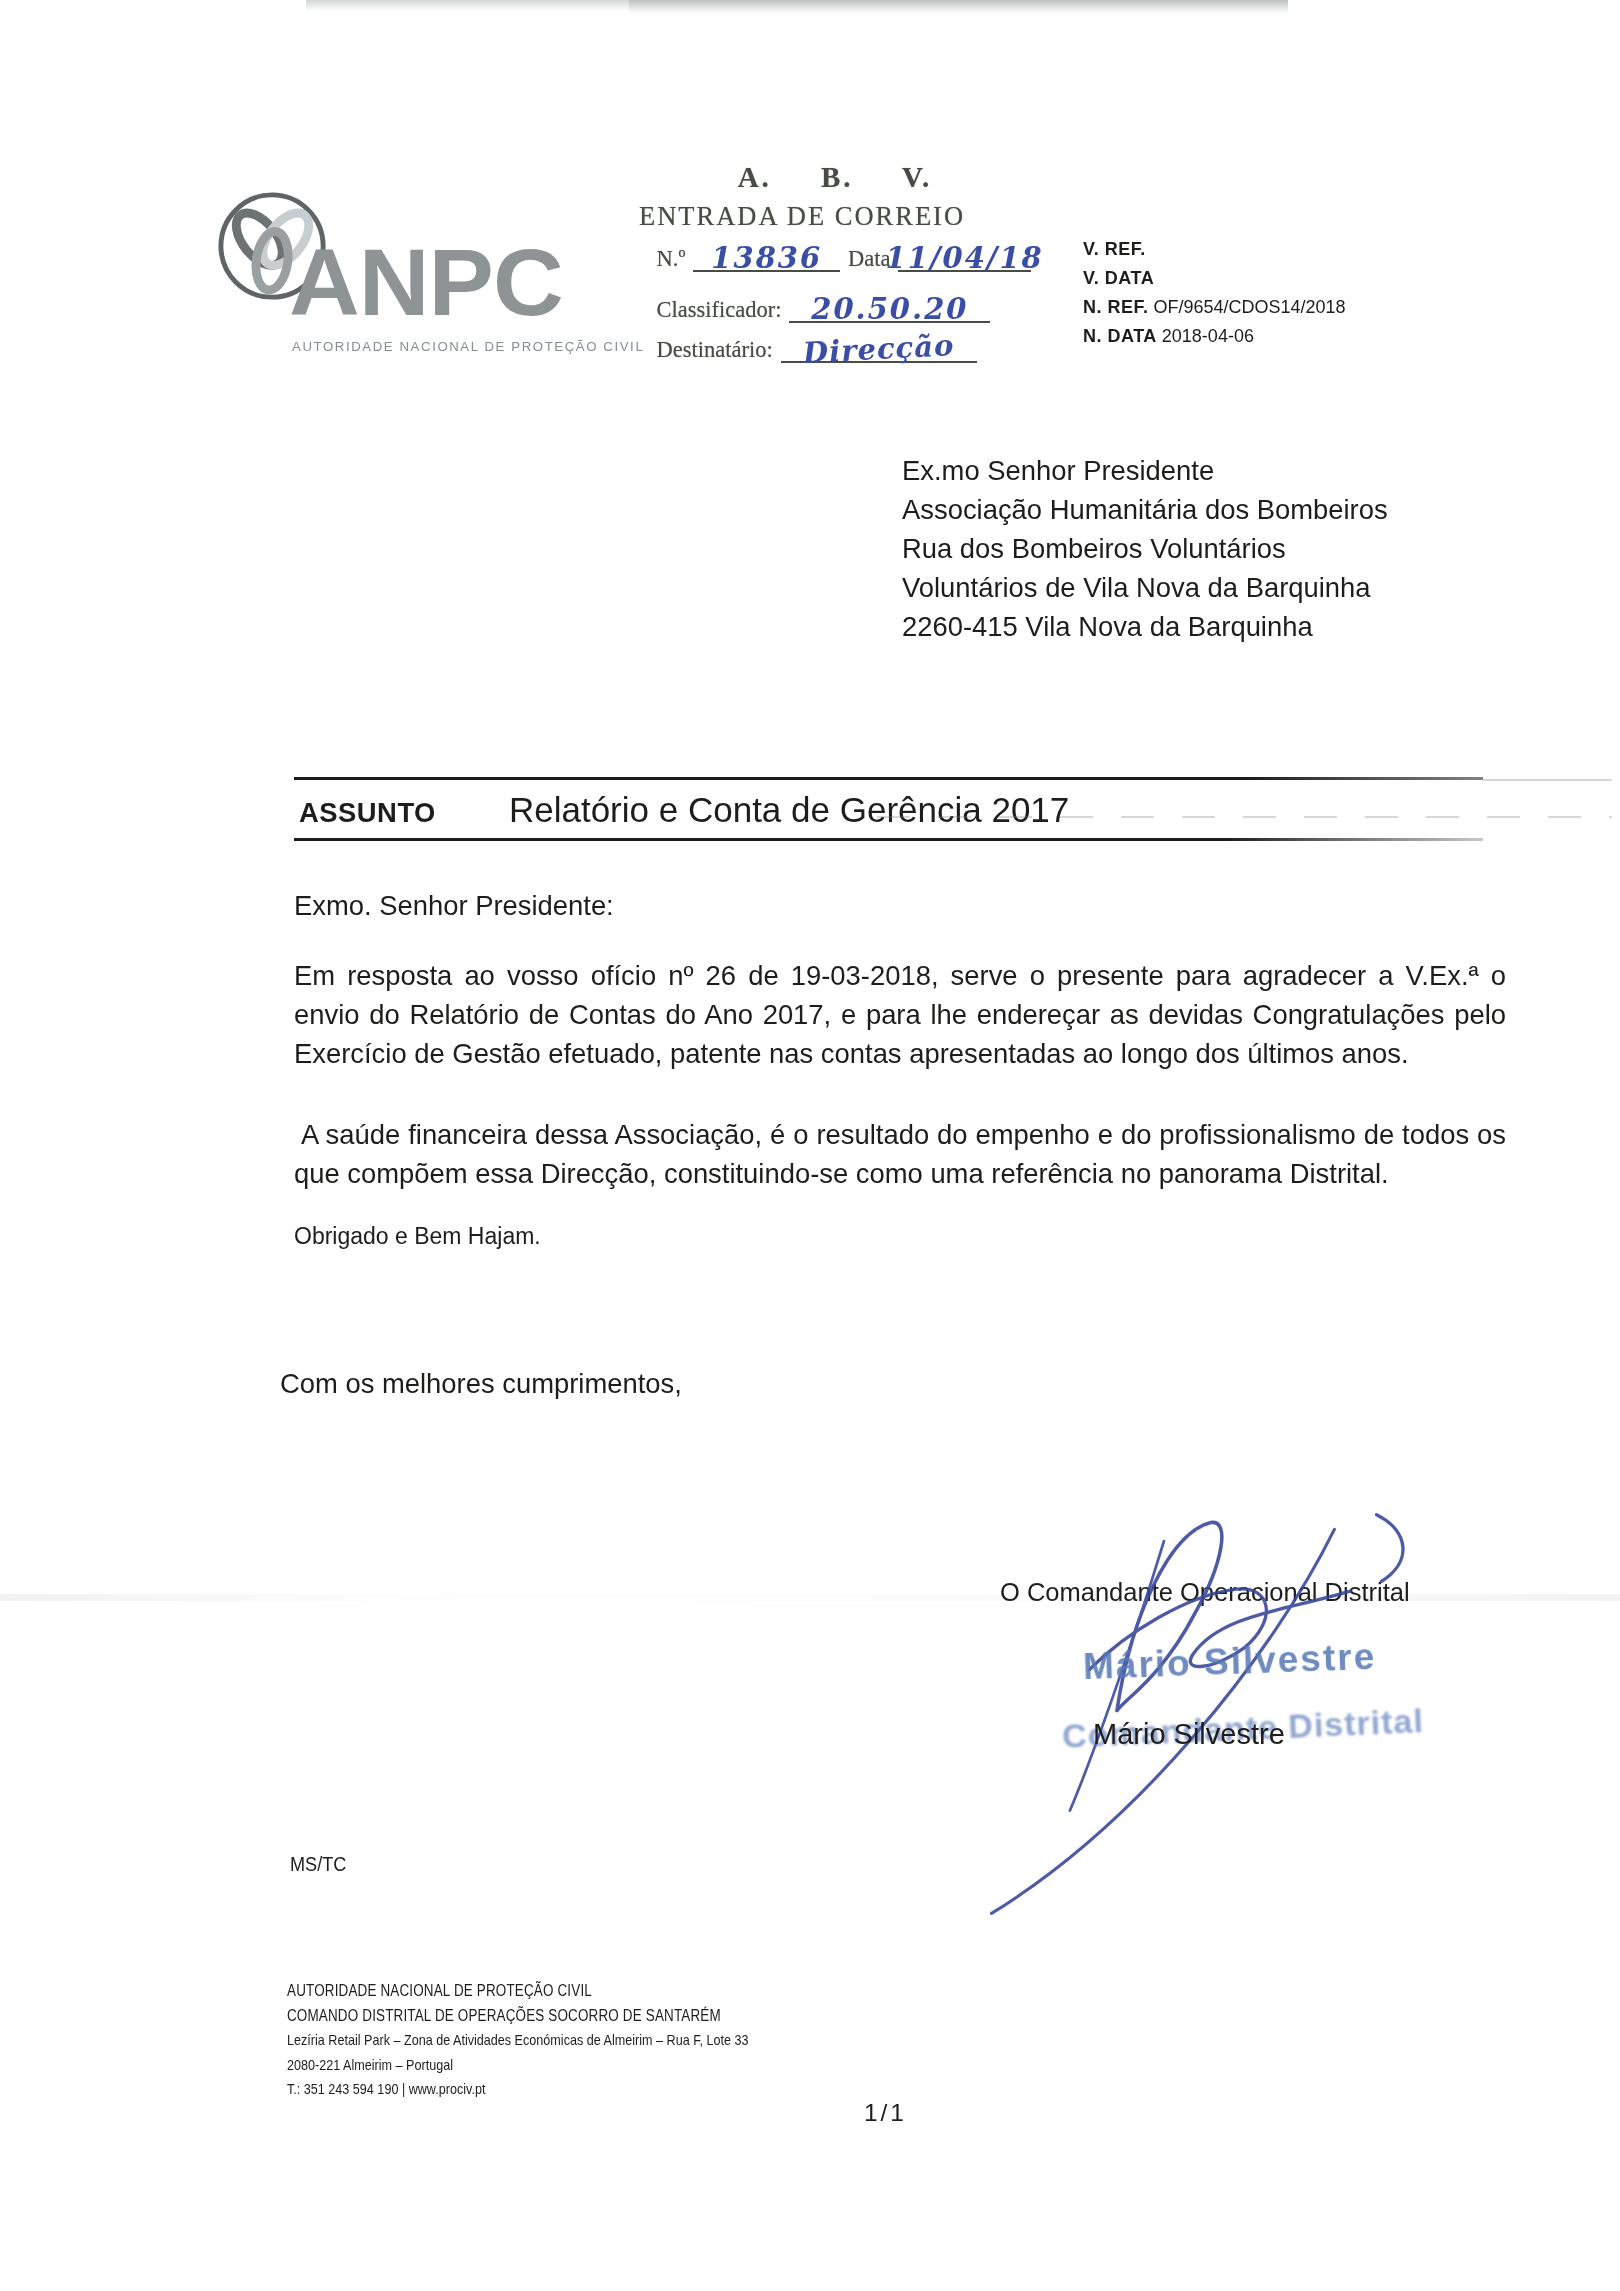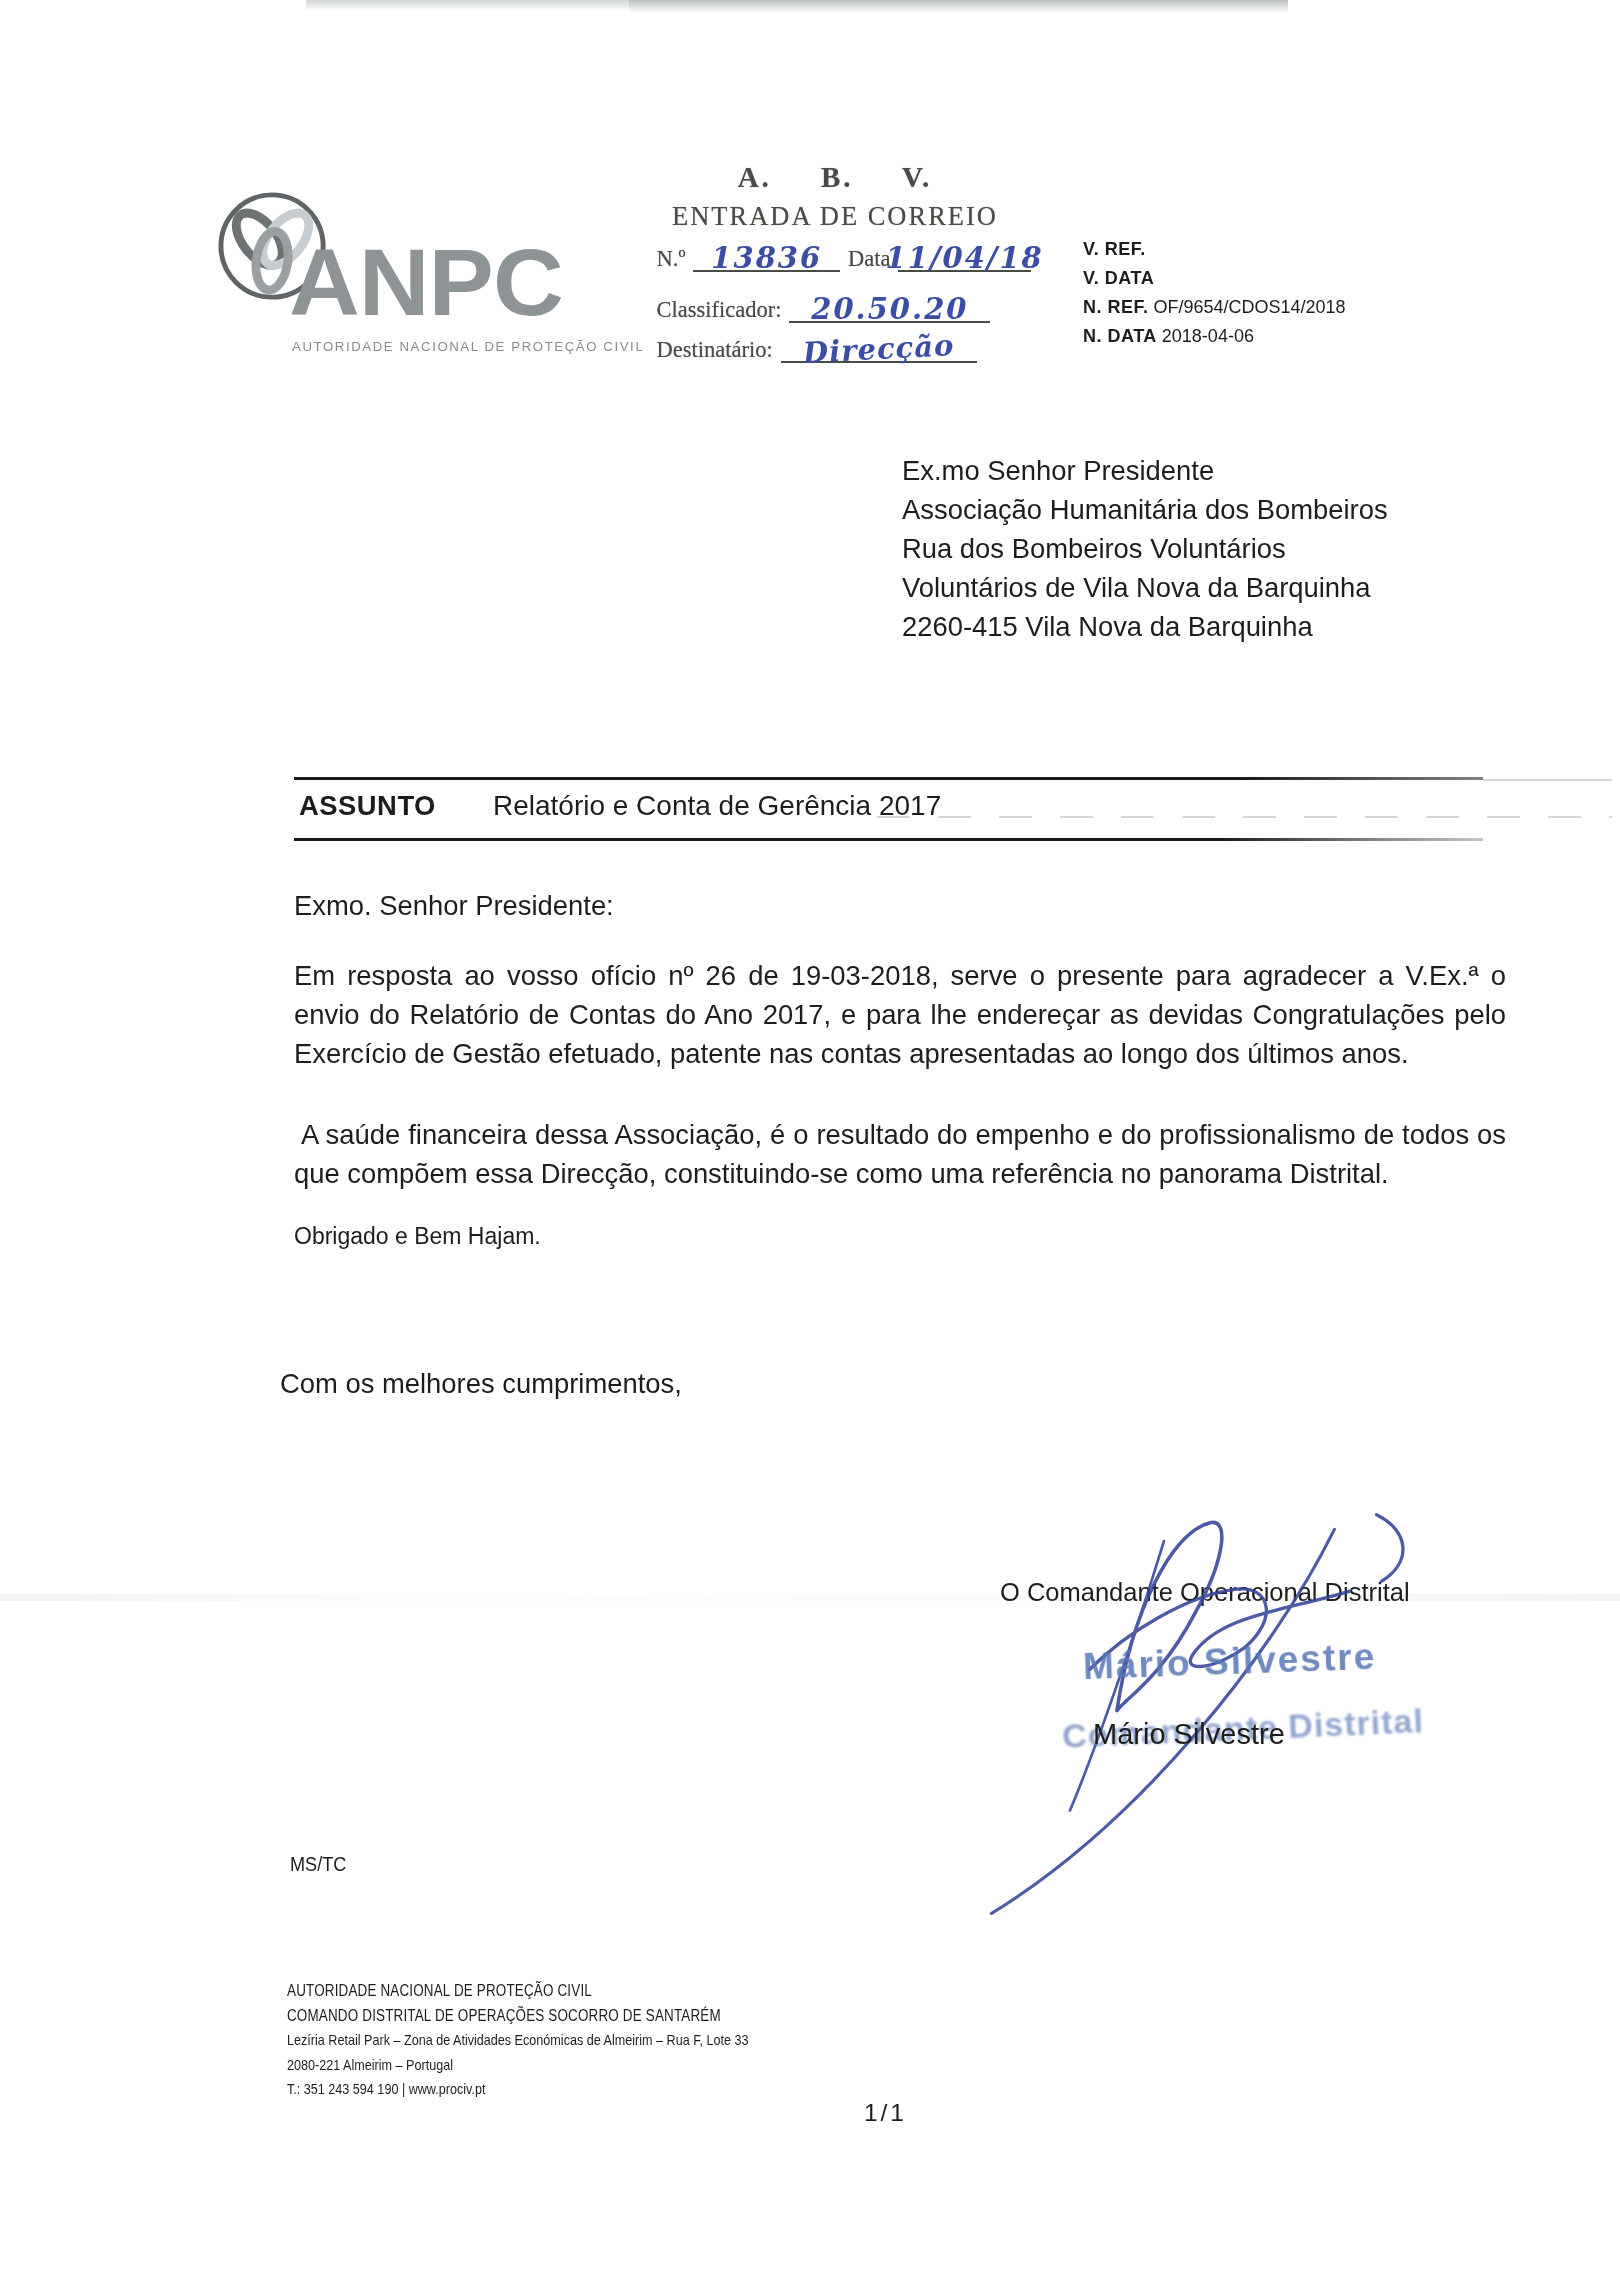--- a/index.html
+++ b/index.html
@@ -32,21 +32,21 @@
     position:absolute; left:76px; top:149px;
     font-size:13.2px; letter-spacing:1.6px; color:#878d91; white-space:nowrap;
   }
 
   
   .stamp { position:absolute; left:639px; top:161px; width:392px;
     font-family:"Liberation Serif", serif; color:#474c45;
     text-shadow:0 0 1px rgba(71,76,69,0.55); }
   .stamp-l1 { text-align:center; font-weight:700; font-size:29px; letter-spacing:2.9px; word-spacing:39px; }
   .stamp-l2 { text-align:center; font-weight:700; font-size:38px; letter-spacing:1px; margin-top:1px; white-space:nowrap; }
-  .stamp-l3 { text-align:center; font-weight:400; font-size:26.5px; letter-spacing:2px; margin-top:6.9px; white-space:nowrap; }
+  .stamp-l3 { text-align:left; font-weight:400; font-size:26.5px; letter-spacing:2px; margin-top:6.9px; white-space:nowrap; }
   .stamp-row { margin-top:8.8px; font-size:22.5px; display:flex; align-items:flex-end; padding-left:17.6px; white-space:nowrap; }
   .stamp-row .lbl { padding-right:7.8px; }
   .uline { border-bottom:2.5px solid #474c45; display:inline-flex; justify-content:center; align-items:flex-end; }
   .hw { font-family:"DejaVu Serif", serif; font-style:italic; font-weight:700;
     font-size:29px; color:#3b4ea5; letter-spacing:2px; line-height:1;
     position:relative; top:2.9px; text-shadow:none; }
   .hw-script { transform:rotate(-3deg); letter-spacing:1px; }
 
   
   .refs { position:absolute; left:1083px; top:235px; font-size:18px; line-height:29px; white-space:nowrap; }
@@ -56,21 +56,21 @@
   .address { position:absolute; left:902px; top:451px; font-size:27.4px; line-height:39px; }
 
   
   .rule-top { position:absolute; left:294px; top:777px; width:1189px; height:2.9px;
     background:linear-gradient(to right,#1b1b1b 0%,#1b1b1b 80%,rgba(27,27,27,0.55) 100%); }
   .rule-top-tail { position:absolute; left:1483px; top:779px; width:129px; height:2px; background:rgba(90,105,105,0.25); }
   .rule-bottom { position:absolute; left:294px; top:838px; width:1189px; height:2.9px;
     background:linear-gradient(to right,#1b1b1b 0%,#1b1b1b 78%,rgba(27,27,27,0.5) 92%,rgba(27,27,27,0.25) 100%); }
   .subject-row { position:absolute; left:299px; top:790px; display:flex; align-items:baseline; white-space:nowrap; }
   .subject-label { font-weight:700; font-size:27.4px; letter-spacing:0.5px; }
-  .subject-text { font-size:28px; margin-left:57px; }
+  .subject-text { font-size:35px; margin-left:73px; }
   .subject-dashes { position:absolute; left:877px; top:816px; width:735px; height:2px; opacity:.55;
     background:repeating-linear-gradient(to right, rgba(110,130,130,0.55) 0 33px, rgba(110,130,130,0) 33px 61px); }
 
   
   .salutation { position:absolute; left:294px; top:890px; font-size:27.4px; }
   .para1 { position:absolute; left:294px; top:956px; width:1212px; font-size:27.4px; line-height:39px; text-align:justify; }
   .para2 { position:absolute; left:294px; top:1115px; width:1212px; font-size:27.4px; line-height:39px; text-align:justify; text-indent:6.9px; }
   .thanks { position:absolute; left:294px; top:1223px; font-size:23px; }
   .closing { position:absolute; left:280px; top:1368px; font-size:27.4px; }
 

